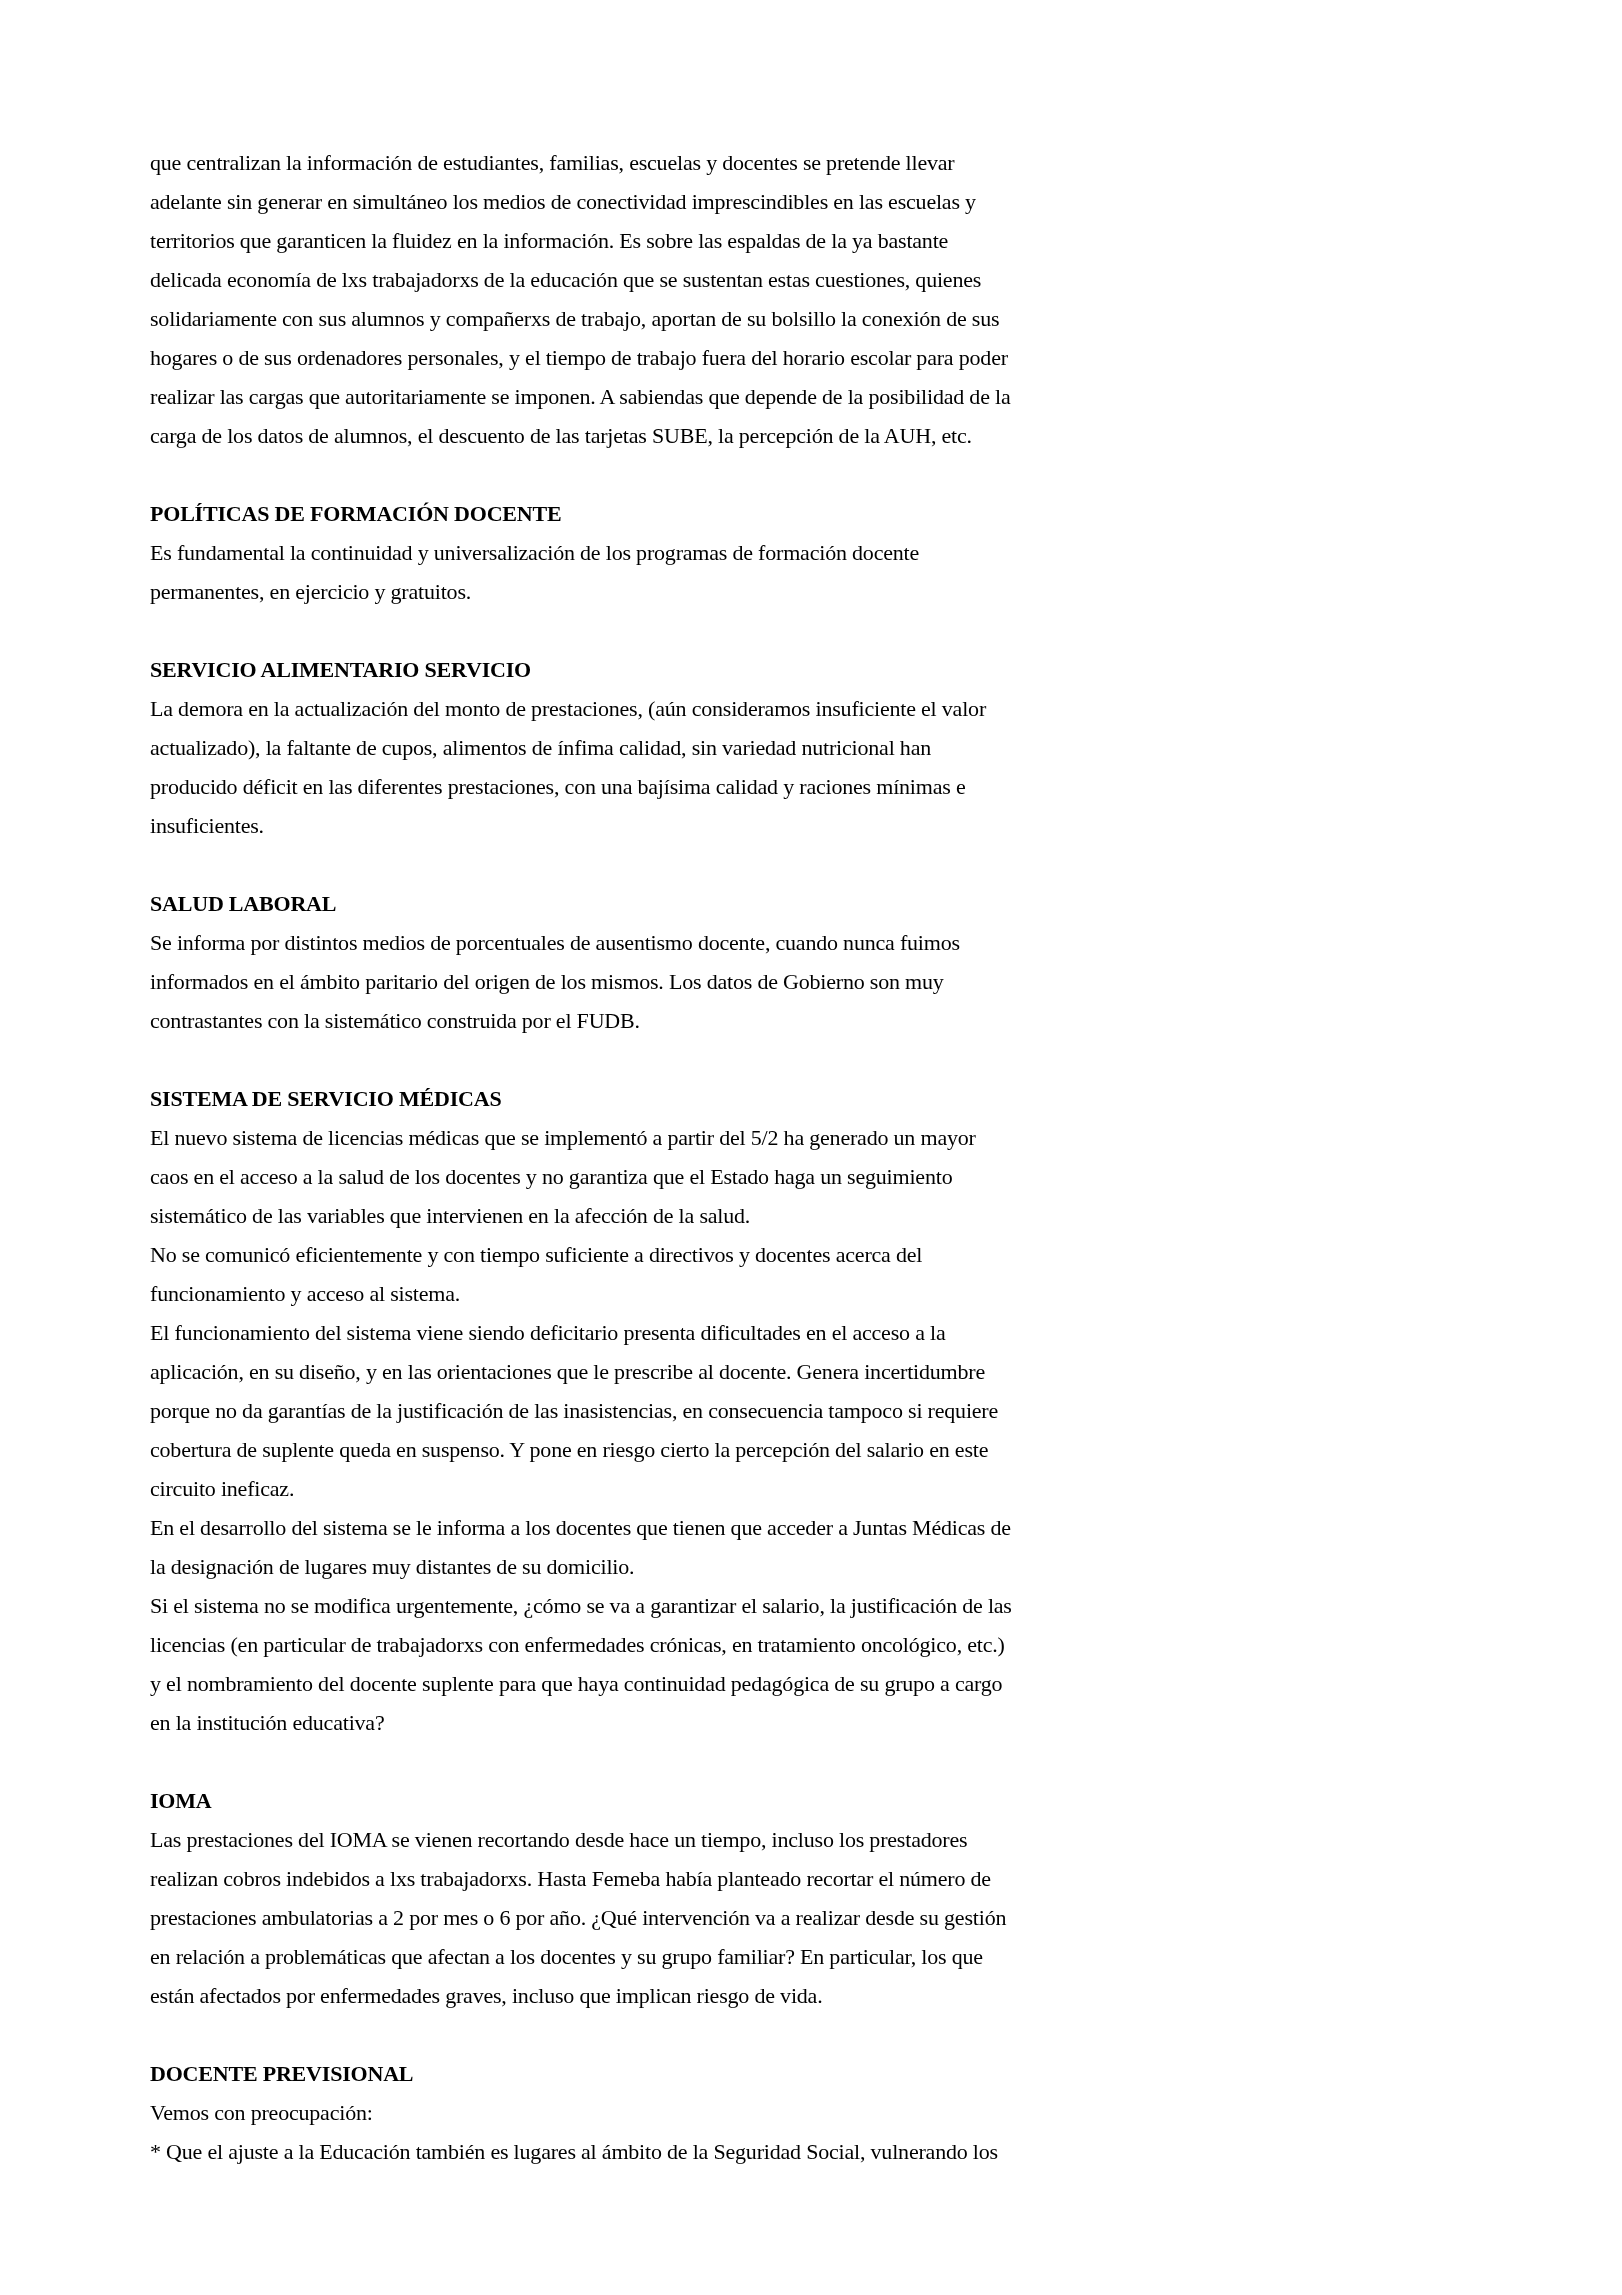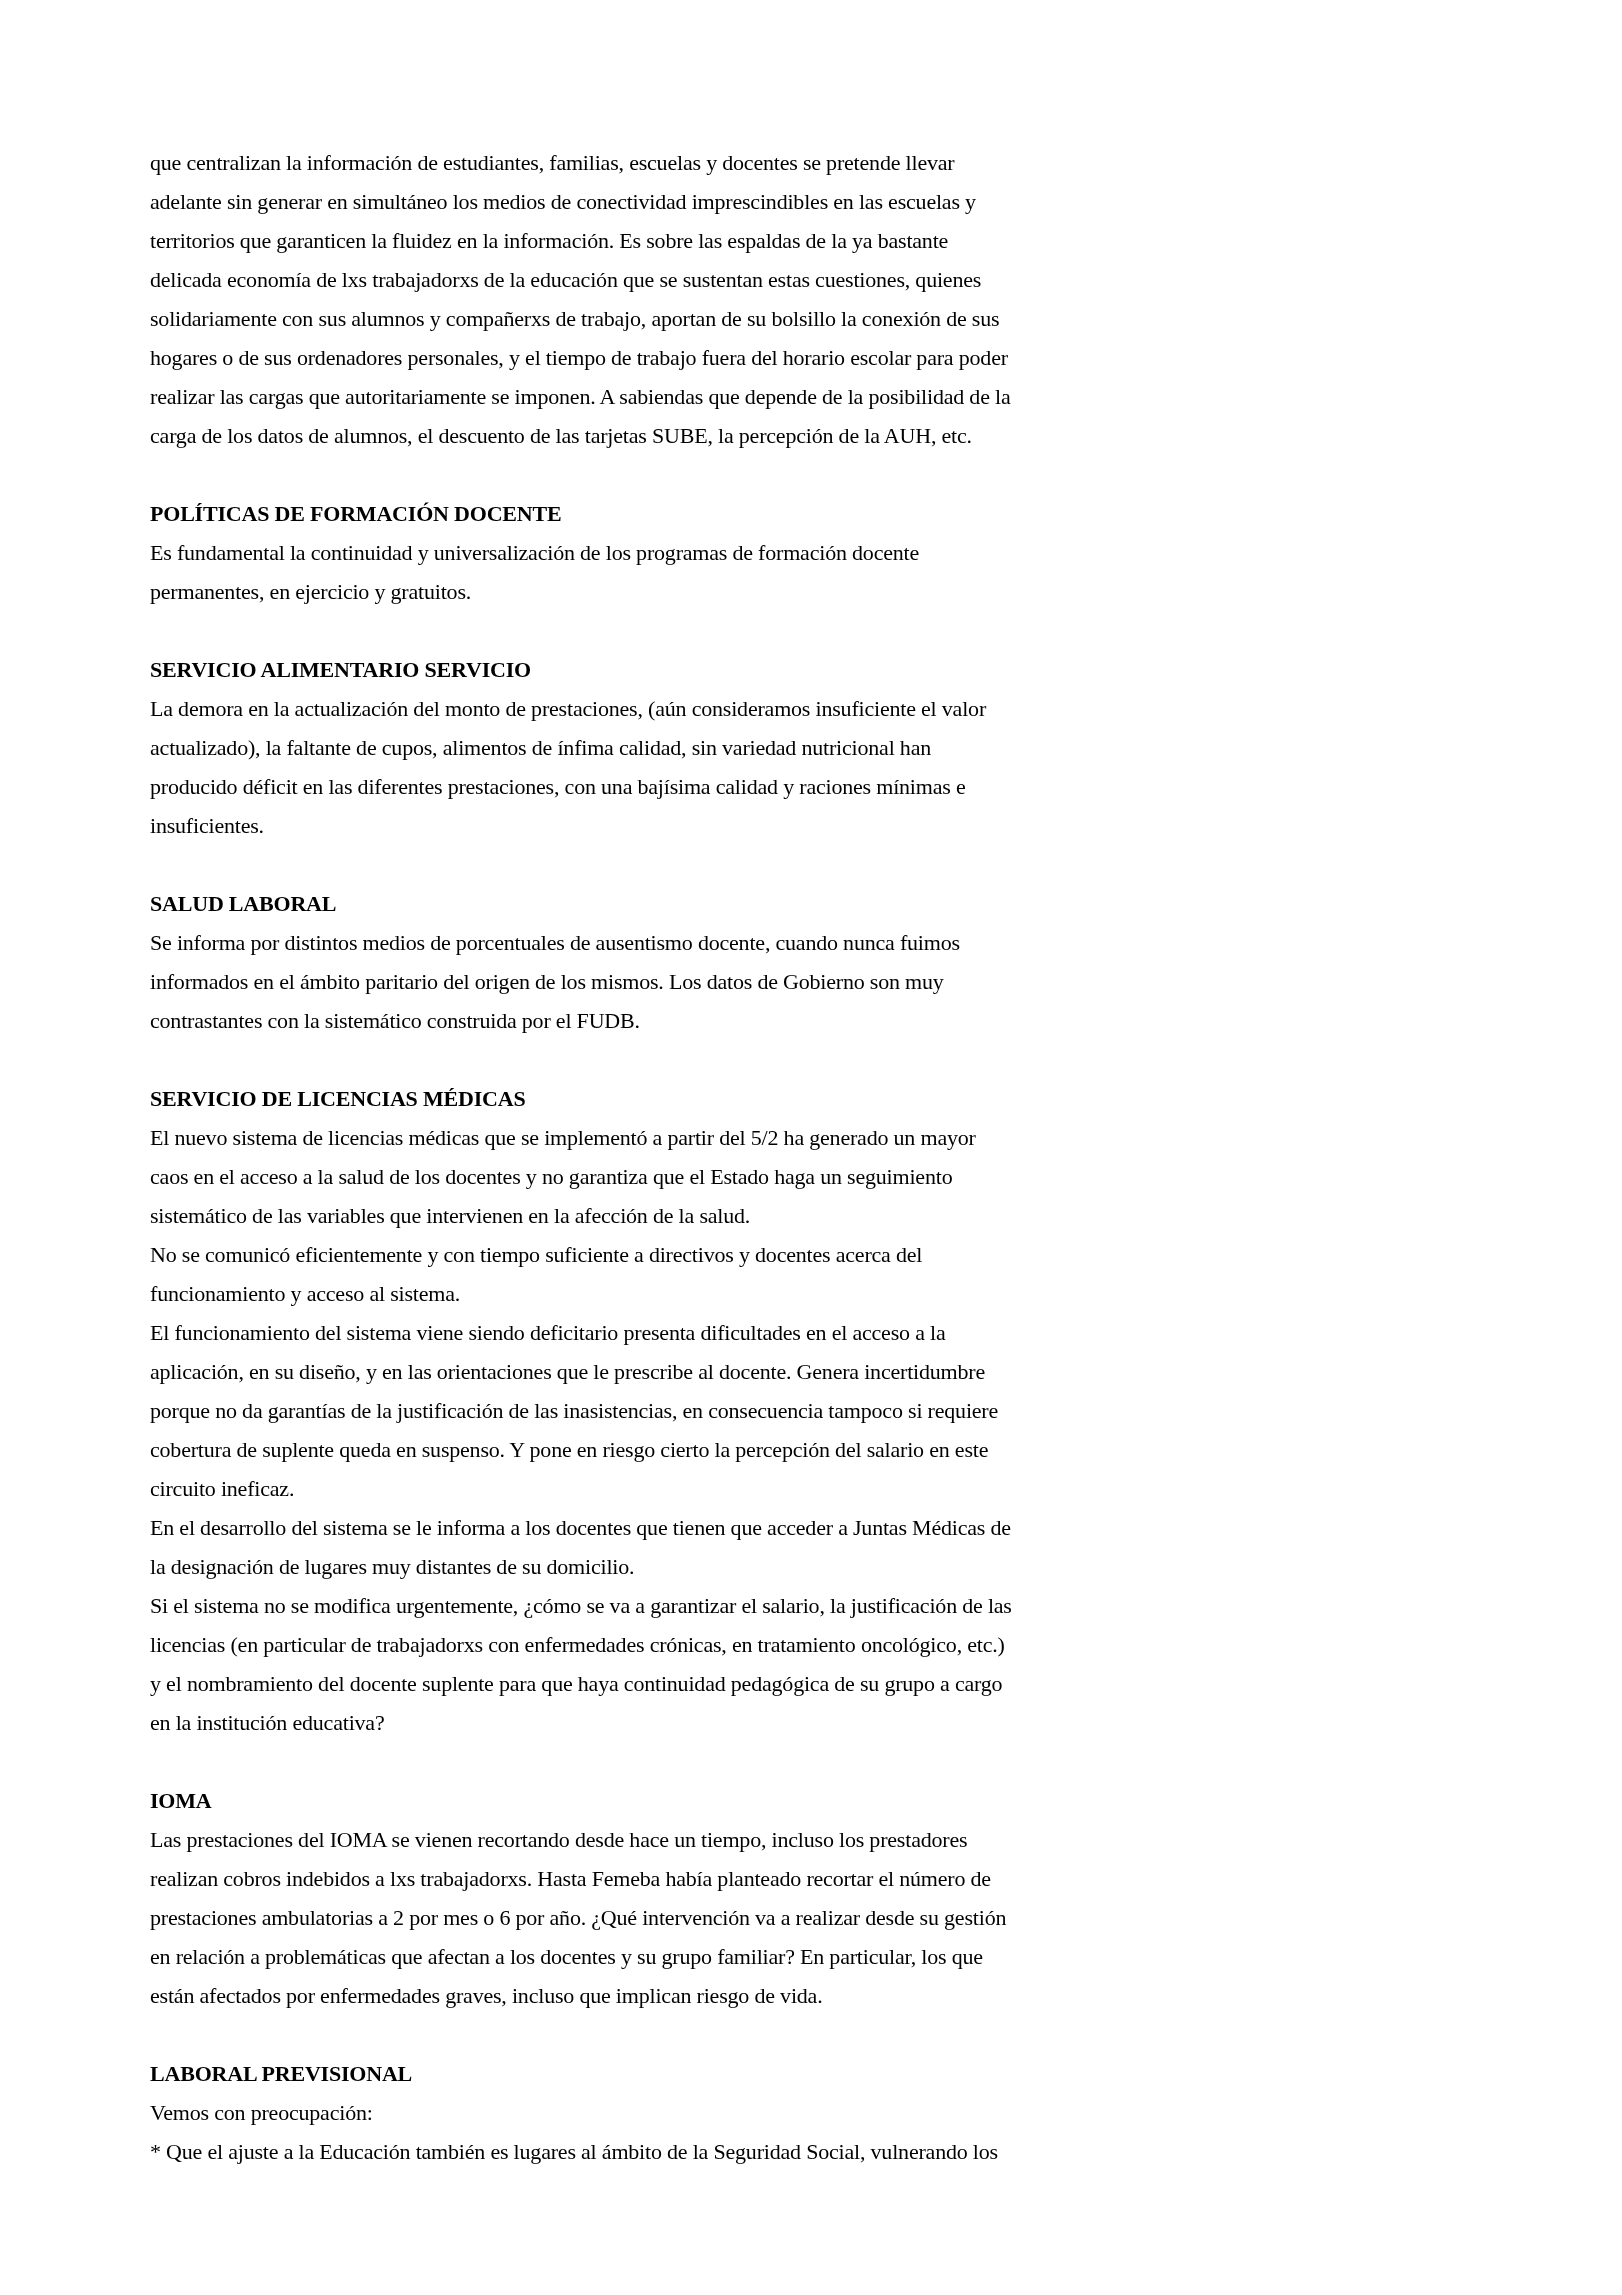--- a/index.html
+++ b/index.html
@@ -66,21 +66,21 @@
 producido déficit en las diferentes prestaciones, con una bajísima calidad y raciones mínimas e
 insuficientes.</p>
     </section>
     <section class="block">
       <h2 class="heading">SALUD LABORAL</h2>
       <p class="para">Se informa por distintos medios de porcentuales de ausentismo docente, cuando nunca fuimos
 informados en el ámbito paritario del origen de los mismos. Los datos de Gobierno son muy
 contrastantes con la sistemático construida por el FUDB.</p>
     </section>
     <section class="block">
-      <h2 class="heading">SERVICIO DE LICENCIAS MÉDICAS</h2>
+      <h2 class="heading">SISTEMA DE SERVICIO MÉDICAS</h2>
       <p class="para">El nuevo sistema de licencias médicas que se implementó a partir del 5/2 ha generado un mayor
 caos en el acceso a la salud de los docentes y no garantiza que el Estado haga un seguimiento
 sistemático de las variables que intervienen en la afección de la salud.
 No se comunicó eficientemente y con tiempo suficiente a directivos y docentes acerca del
 funcionamiento y acceso al sistema.
 El funcionamiento del sistema viene siendo deficitario presenta dificultades en el acceso a la
 aplicación, en su diseño, y en las orientaciones que le prescribe al docente. Genera incertidumbre
 porque no da garantías de la justificación de las inasistencias, en consecuencia tampoco si requiere
 cobertura de suplente queda en suspenso. Y pone en riesgo cierto la percepción del salario en este
 circuito ineficaz.
@@ -93,18 +93,18 @@
     </section>
     <section class="block">
       <h2 class="heading">IOMA</h2>
       <p class="para">Las prestaciones del IOMA se vienen recortando desde hace un tiempo, incluso los prestadores
 realizan cobros indebidos a lxs trabajadorxs. Hasta Femeba había planteado recortar el número de
 prestaciones ambulatorias a 2 por mes o 6 por año. ¿Qué intervención va a realizar desde su gestión
 en relación a problemáticas que afectan a los docentes y su grupo familiar? En particular, los que
 están afectados por enfermedades graves, incluso que implican riesgo de vida.</p>
     </section>
     <section class="block">
-      <h2 class="heading">LABORAL PREVISIONAL</h2>
+      <h2 class="heading">DOCENTE PREVISIONAL</h2>
       <p class="para">Vemos con preocupación:
 * Que el ajuste a la Educación también es lugares al ámbito de la Seguridad Social, vulnerando los</p>
     </section>
   </main>
 
 
 </body></html>

